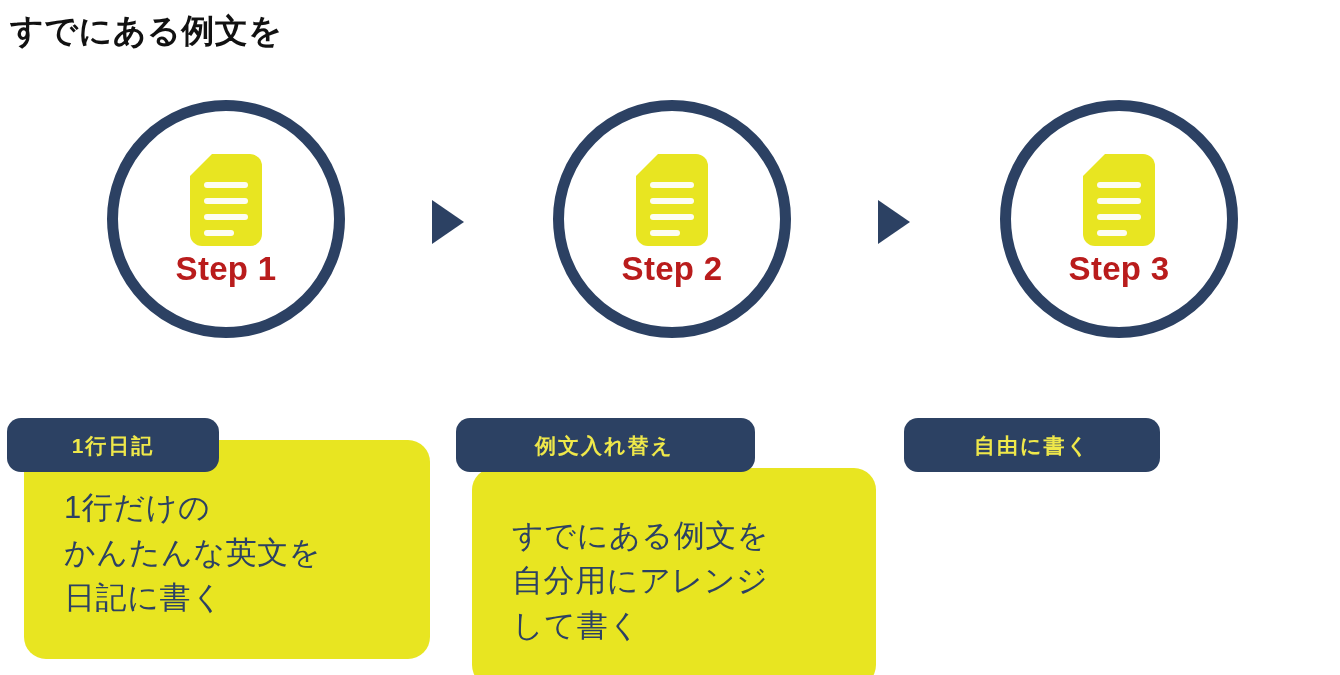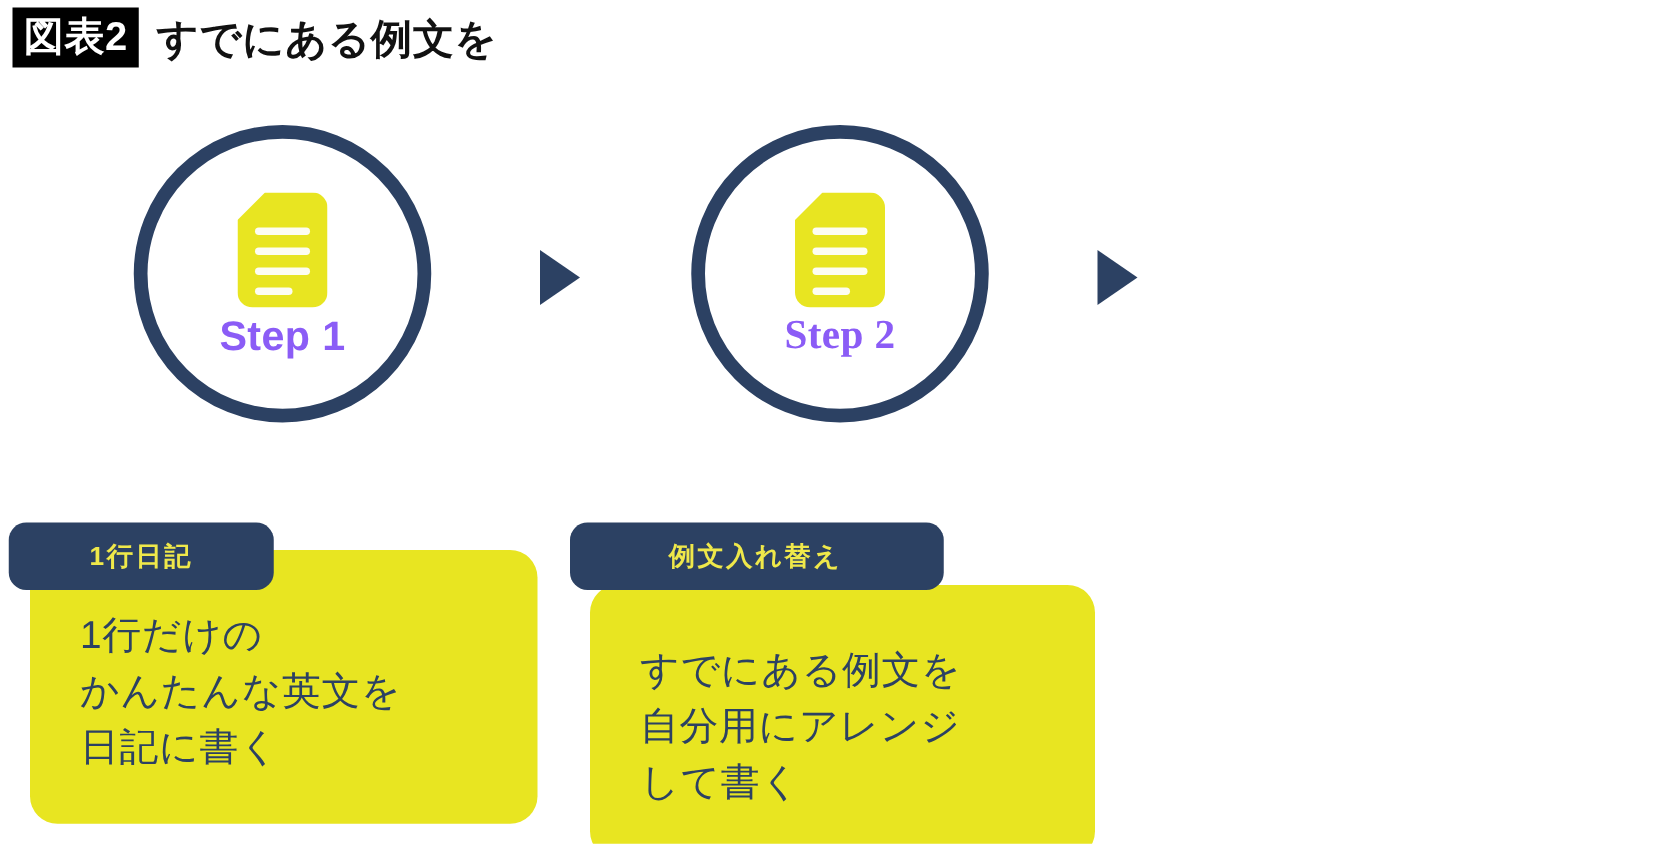--- a/index.html
+++ b/index.html
@@ -58,32 +58,32 @@
     height: 238px;
     border-radius: 50%;
     border: 11px solid #2c4163;
     background: #ffffff;
     display: flex;
     flex-direction: column;
     align-items: center;
     justify-content: center;
   }
   .circle--1 { left: 107px;  top: 100px; }
-  .circle--2 { left: 553px;  top: 100px; font-family: Liberation Serif, serif; }
+  .circle--2 { left: 553px;  top: 100px; }
   .circle--3 { left: 1000px; top: 100px; }
 
   .doc-icon {
     width: 72px;
     height: 92px;
     display: block;
     margin-bottom: 6px;
   }
 
   .step-label {
-    color: #8b5cf6;
+    color: #b91c1c;
     font-size: 33px;
     font-weight: 700;
     line-height: 1;
     letter-spacing: 0.3px;
   }
 
   
   .arrow {
     position: absolute;
     width: 0;
@@ -138,21 +138,20 @@
   .badge--1 { left: 7px;   top: 418px; min-width: 212px; }
   .badge--2 { left: 456px; top: 418px; min-width: 299px; padding-left: 16px; }
   .badge--3 { left: 904px; top: 418px; min-width: 256px; }
 </style>
 </head>
 <body>
 
 <div id="figure">
 
   <div class="title-row">
-    <span class="title-tag">図表2</span>
     <span class="title-text">すでにある例文を</span>
   </div>
 
   <div class="circle circle--1">
     <svg class="doc-icon" viewBox="0 0 72 92">
       <path d="M22 0 H60 A12 12 0 0 1 72 12 V80 A12 12 0 0 1 60 92 H12 A12 12 0 0 1 0 80 V22 Z" fill="#e8e521"></path>
       <rect x="14" y="28" width="44" height="6" rx="3" fill="#fdfdf2"></rect>
       <rect x="14" y="44" width="44" height="6" rx="3" fill="#fdfdf2"></rect>
       <rect x="14" y="60" width="44" height="6" rx="3" fill="#fdfdf2"></rect>
       <rect x="14" y="76" width="30" height="6" rx="3" fill="#fdfdf2"></rect>
@@ -168,29 +167,40 @@
       <rect x="14" y="28" width="44" height="6" rx="3" fill="#fdfdf2"></rect>
       <rect x="14" y="44" width="44" height="6" rx="3" fill="#fdfdf2"></rect>
       <rect x="14" y="60" width="44" height="6" rx="3" fill="#fdfdf2"></rect>
       <rect x="14" y="76" width="30" height="6" rx="3" fill="#fdfdf2"></rect>
     </svg>
     <span class="step-label">Step 2</span>
   </div>
 
   <div class="arrow arrow--2"></div>
 
+  <div class="circle circle--3">
+    <svg class="doc-icon" viewBox="0 0 72 92">
+      <path d="M22 0 H60 A12 12 0 0 1 72 12 V80 A12 12 0 0 1 60 92 H12 A12 12 0 0 1 0 80 V22 Z" fill="#e8e521"></path>
+      <rect x="14" y="28" width="44" height="6" rx="3" fill="#fdfdf2"></rect>
+      <rect x="14" y="44" width="44" height="6" rx="3" fill="#fdfdf2"></rect>
+      <rect x="14" y="60" width="44" height="6" rx="3" fill="#fdfdf2"></rect>
+      <rect x="14" y="76" width="30" height="6" rx="3" fill="#fdfdf2"></rect>
+    </svg>
+    <span class="step-label">Step 3</span>
+  </div>
 
   <div class="card card--1">
     <div class="card-body">1行だけの
 かんたんな英文を
 日記に書く</div>
   </div>
   <div class="badge badge--1">1行日記</div>
 
   <div class="card card--2">
     <div class="card-body">すでにある例文を
 自分用にアレンジ
 して書く</div>
   </div>
   <div class="badge badge--2">例文入れ替え</div>
 
+  <div class="badge badge--3">自由に書く</div>
 
 </div>
 
 </body></html>

